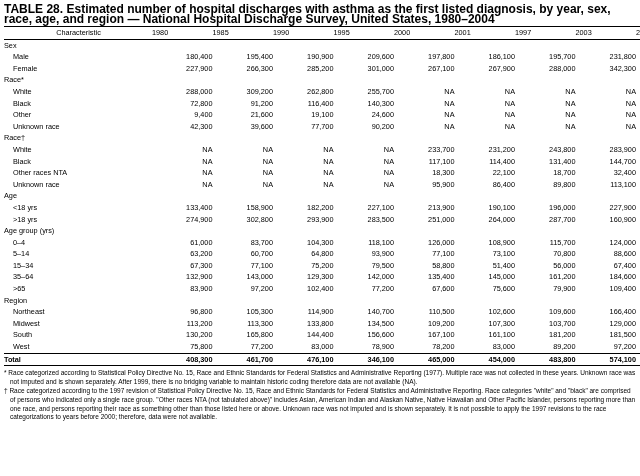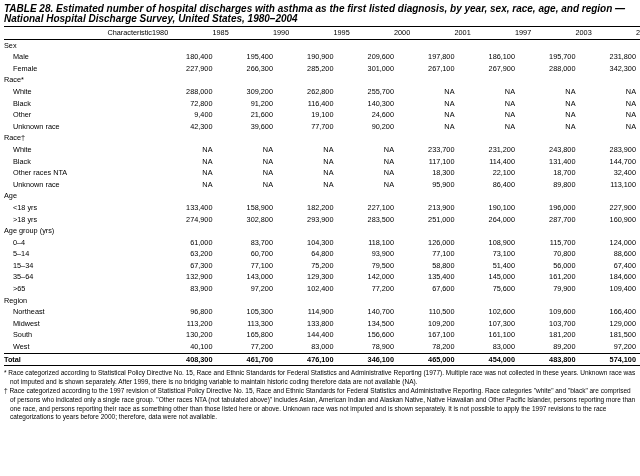--- a/index.html
+++ b/index.html
@@ -14,25 +14,24 @@
     color: #000000;
     font-size: 7.3px;
     overflow: hidden;
   }
   .page {
     width: 640px;
     box-sizing: border-box;
     padding: 3px 4px 0 4px;
   }
   .title {
-    font-size: 10px;
+    font-size: 12px;
     font-weight: bold;
     line-height: 10px;
     margin: 1px 0 2px 0;
-    font-style: italic;
   }
   table.data {
     width: 632px;
     border-collapse: collapse;
     table-layout: fixed;
   }
   table.data th, table.data td {
     padding: 0;
     vertical-align: bottom;
     font-weight: normal;
@@ -45,21 +44,21 @@
   th.hdr {
     font-weight: bold;
     font-size: 7.3px;
     text-align: left;
     padding-right: 4px;
     border-top: 1.2px solid #000;
     border-bottom: 0.9px solid #000;
     line-height: 12px;
   }
   th.hdr.left {
-    text-align: right;
+    text-align: center;
     padding-right: 0;
     padding-left: 1px;
   }
   td.char {
     text-align: left;
     padding-left: 1px;
     margin-left: 44px;
   }
   td.num {
     text-align: right;
@@ -426,21 +425,21 @@
           <td class="num">144,400</td>
           <td class="num">156,600</td>
           <td class="num">167,100</td>
           <td class="num">161,100</td>
           <td class="num">181,200</td>
           <td class="num">181,500</td>
           <td class="num">165,500</td>
         </tr>
         <tr>
           <td class="char indent1">West</td>
-          <td class="num">40,100</td>
+          <td class="num">75,800</td>
           <td class="num">77,200</td>
           <td class="num">83,000</td>
           <td class="num">78,900</td>
           <td class="num">78,200</td>
           <td class="num">83,000</td>
           <td class="num">89,200</td>
           <td class="num">97,200</td>
           <td class="num">92,200</td>
         </tr>
         <tr class="totalrow">

